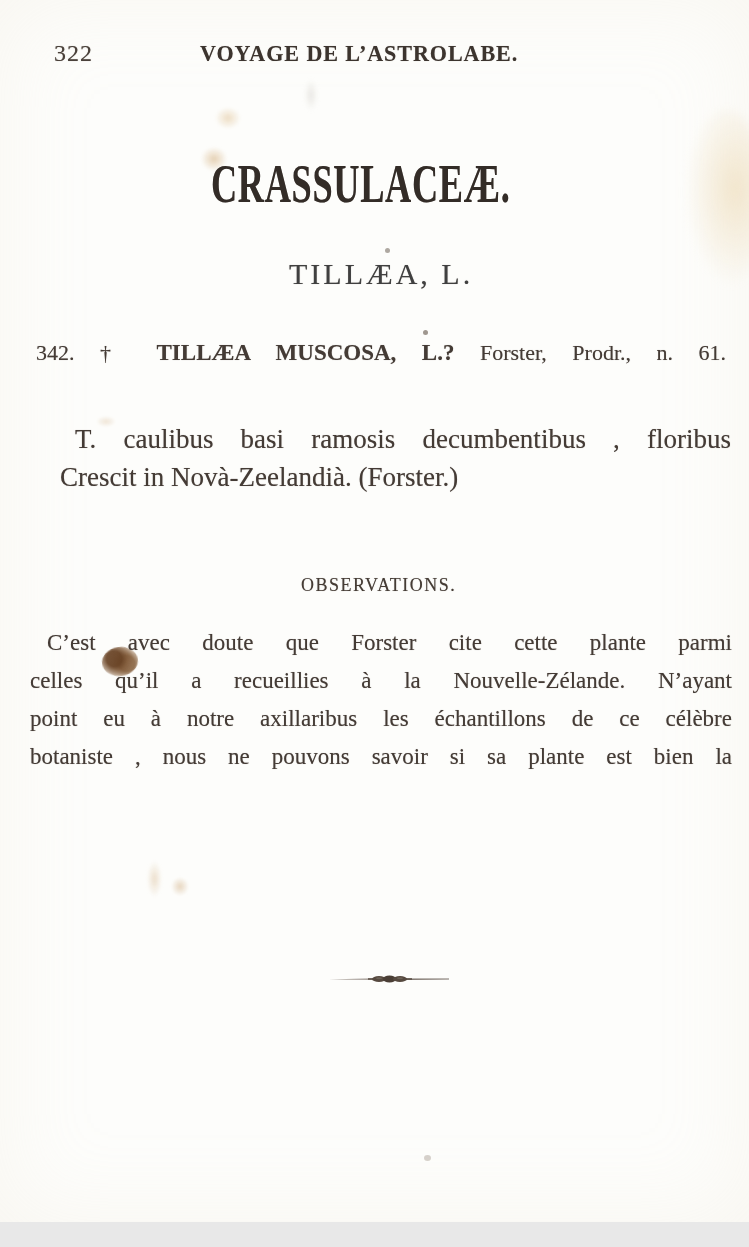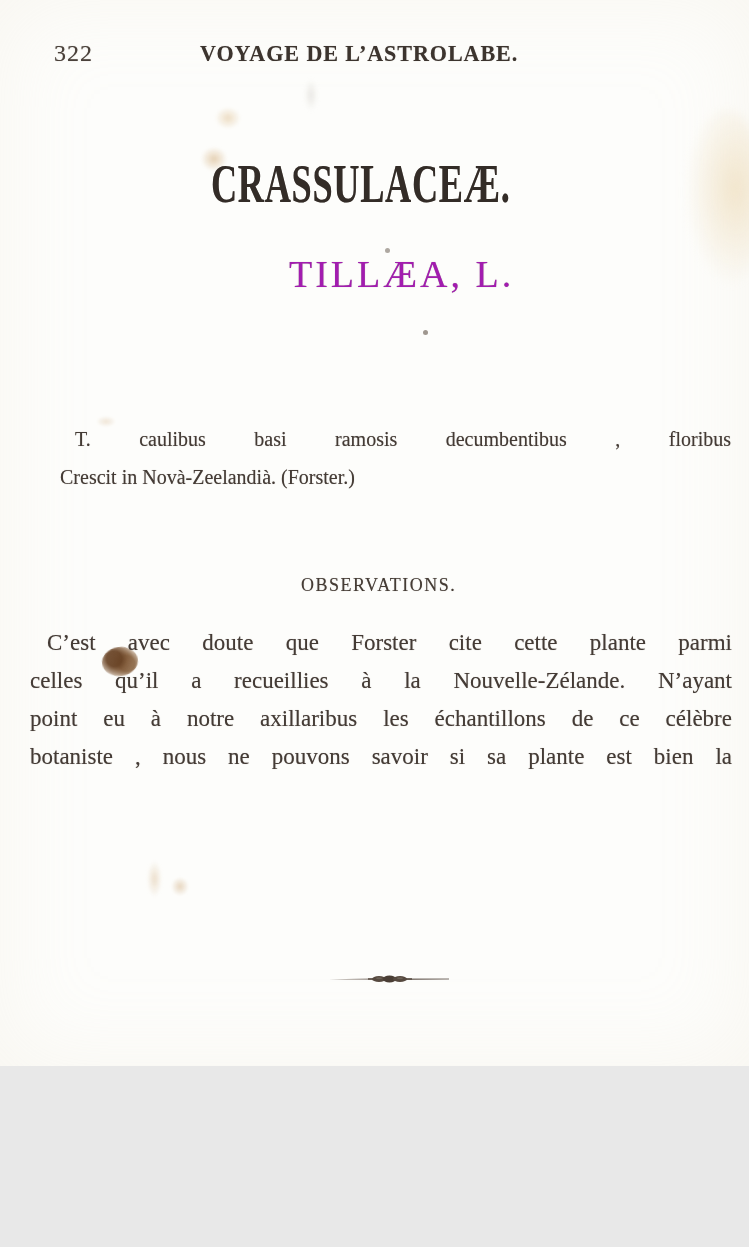--- a/index.html
+++ b/index.html
@@ -1,18 +1,18 @@
 <!DOCTYPE html>
 <html><head>
 <meta charset="utf-8">
 <style>
   html,body{margin:0;padding:0;background:#e8e8e8;}
   .page{
     position:relative;
-    width:749px;height:1066px;
+    width:749px;height:1222px;
     background:#fdfdfb;
     overflow:hidden;
     font-family:"Liberation Serif","DejaVu Serif",serif;
     color:#443b35;
     box-shadow:inset 0 0 90px rgba(225,214,192,0.18);
   }
   .ink{ text-shadow:0 0 0.8px rgba(62,52,45,0.45); }
 
   
   .page-number{
@@ -29,42 +29,42 @@
 
   
   .family-heading{
     position:absolute;left:211px;top:156px;
     font-size:55px;line-height:56px;font-weight:700;
     transform:scaleX(0.66);transform-origin:left center;
     color:#332c27;white-space:nowrap;letter-spacing:1px;
   }
   .genus-heading{
     position:absolute;left:289px;top:255px;
-    font-size:38px;line-height:38px;font-weight:400;letter-spacing:3px;
-    color:#a21caf;white-space:nowrap;
+    font-size:30px;line-height:38px;font-weight:400;letter-spacing:3px;
+    color:#404040;white-space:nowrap;
   }
   .observations-heading{
     position:absolute;left:301px;top:565px;
     font-size:18px;line-height:24px;letter-spacing:1.5px;
     color:#453c35;white-space:nowrap;margin-top:8px;
   }
 
   
   .species-line{
     position:absolute;left:36px;top:336px;width:690px;
     font-size:22px;line-height:34px;
     text-align:justify;text-align-last:justify;
     color:#443b35;
   }
   .species-line .sp-bold{font-weight:700;font-size:23px;}
 
   
   .diagnosis{
     position:absolute;left:34px;top:421px;width:697px;
-    font-size:20px;line-height:37.5px;
+    font-size:27px;line-height:37.5px;
   }
   .observations-para{
     position:absolute;left:30px;top:624px;width:702px;
     font-size:23px;line-height:38px;
   }
   .jline{text-align:justify;text-align-last:justify;}
   .lline{text-align:left;font-family:Liberation Serif, serif;}
   .indent-lg{text-indent:41px;}
   .indent-md{text-indent:26px;}
   .indent-sm{text-indent:17px;}
@@ -118,20 +118,27 @@
   <div class="stain dot-a"></div>
   <div class="stain dot-b"></div>
   <div class="stain dot-c"></div>
 
   <div class="page-number ink">322</div>
   <div class="running-title ink">VOYAGE DE L’ASTROLABE.</div>
 
   <div class="family-heading ink">CRASSULACEÆ.</div>
   <div class="genus-heading ink">TILLÆA, L.</div>
 
+  <div class="species-line ink">
+    <span>342.</span>
+    <span>†</span>
+    <span class="sp-bold">TILLÆA MUSCOSA,</span>
+    <span class="sp-bold">L.?</span>
+    <span>Forster, Prodr., n. 61.</span>
+  </div>
 
   <div class="diagnosis ink">
     <div class="jline indent-lg">T. caulibus basi ramosis decumbentibus , floribus</div>
     <div class="lline indent-md">Crescit in Novà-Zeelandià. (Forster.)</div>
   </div>
 
   <div class="observations-heading ink">OBSERVATIONS.</div>
   <div class="observations-para ink">
     <div class="jline indent-sm">C’est avec doute que Forster cite cette plante parmi</div>
     <div class="jline">celles qu’il a recueillies à la Nouvelle-Zélande. N’ayant</div>

